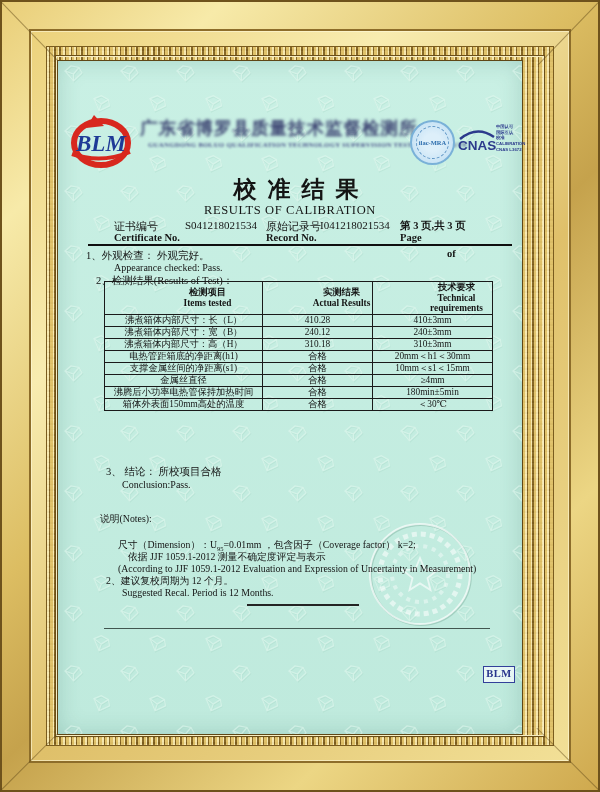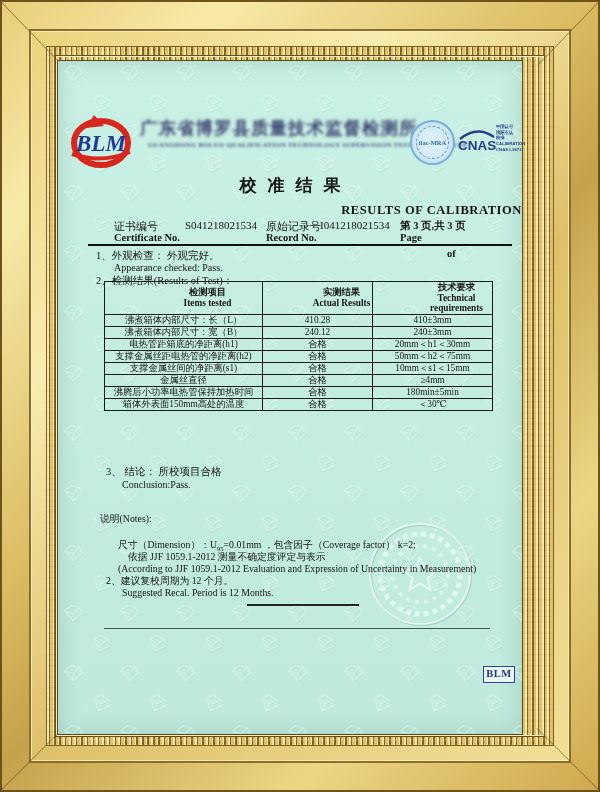--- a/index.html
+++ b/index.html
@@ -32,22 +32,22 @@
   .inst-cn{font-weight:700;font-size:17.5px;letter-spacing:1px;color:#3f4774;filter:blur(1.8px);}
   .inst-en{font-weight:700;font-size:6.8px;letter-spacing:.3px;color:#4a528a;filter:blur(1.1px);}
   .ilac{width:45px;height:45px;border-radius:50%;border:2px solid #7ab1d8;
         background:radial-gradient(circle,#ddeffa 30%,#bcdcf2 100%);filter:blur(.6px);
         display:flex;align-items:center;justify-content:center;}
   .ilac-inner{width:33px;height:33px;border-radius:50%;border:1px dashed #5e95c5;
         display:flex;align-items:center;justify-content:center;
         font-size:6.5px;font-weight:700;color:#2f6fae;}
   .cnas-side{font-size:4.3px;line-height:5.7px;font-weight:700;color:#2c3a8c;
         font-family:"Liberation Sans","DejaVu Sans",sans-serif;filter:blur(.2px);}
-  .title-cn{left:0;width:100%;text-align:center;font-size:17px;font-weight:700;letter-spacing:11px;text-indent:11px;}
-  .title-en{left:0;width:100%;text-align:right;font-size:12.5px;font-weight:700;letter-spacing:.6px;}
+  .title-cn{left:6px;width:100%;text-align:center;font-size:23px;font-weight:700;letter-spacing:11px;text-indent:11px;}
+  .title-en{left:0;width:100%;text-align:center;font-size:12.5px;font-weight:400;letter-spacing:.6px;}
   .lab{font-weight:400;font-size:11px;}
   .lab2{font-weight:700;font-size:10.5px;}
   .rule{height:2.2px;background:#0f0f0f;}
   .body-cn{font-size:10.5px;}
   .body-en{font-size:10px;}
   
   table.res{border-collapse:collapse;table-layout:fixed;width:388px;z-index:2;position:absolute;}
   table.res th,table.res td{border:1px solid #1a1a1a;padding:0;text-align:center;overflow:hidden;}
   table.res th{height:22px;font-size:9.3px;line-height:10.5px;font-weight:700;padding-left:48px;}
   table.res td{height:12px;font-size:9.3px;line-height:11px;font-weight:500;}
@@ -124,21 +124,21 @@
     <span class="abs lab" style="left:127px;top:158px">S041218021534</span>
     <span class="abs lab" style="left:208px;top:158px">原始记录号</span>
     <span class="abs lab" style="left:262px;top:158px">I041218021534</span>
     <span class="abs lab2" style="left:342px;top:158px">第 3 页,共 3 页</span>
     <span class="abs lab2" style="left:56px;top:171px">Certificate No.</span>
     <span class="abs lab2" style="left:208px;top:171px">Record No.</span>
     <span class="abs lab2" style="left:342px;top:171px">Page</span>
     <span class="abs lab2" style="left:389px;top:187px">of</span>
     <div class="abs rule" style="left:30px;top:183px;width:424px"></div>
 
-    <div class="abs body-cn" style="left:38px;top:188px">1、外观检查：  外观完好。</div>
+    <div class="abs body-cn" style="left:28px;top:188px">1、外观检查：  外观完好。</div>
     <div class="abs body-en" style="left:56px;top:201px">Appearance checked:    Pass.</div>
     <div class="abs body-cn" style="left:38px;top:213px">2、检测结果(Results of Test)：</div>
 
     <table class="res" style="left:46px;top:220px">
       <colgroup>
           <col style="width:158px">
           <col style="width:110px">
           <col style="width:120px">
         </colgroup>
       <tbody>
@@ -154,28 +154,28 @@
             <td>沸煮箱体内部尺寸：长（L）</td>
             <td>410.28</td>
             <td>410±3mm</td>
           </tr>
       <tr>
             <td>沸煮箱体内部尺寸：宽（B）</td>
             <td>240.12</td>
             <td>240±3mm</td>
           </tr>
       <tr>
+            <td>沸煮箱体内部尺寸：高（H）</td>
+            <td>310.18</td>
+            <td>310±3mm</td>
+          </tr>
+      <tr>
             <td>电热管距箱底的净距离(h1)</td>
             <td>合格</td>
             <td>20mm＜h1＜30mm</td>
-          </tr>
-      <tr>
-            <td>支撑金属丝距电热管的净距离(h2)</td>
-            <td>合格</td>
-            <td>50mm＜h2＜75mm</td>
           </tr>
       <tr>
             <td>支撑金属丝间的净距离(s1)</td>
             <td>合格</td>
             <td>10mm＜s1＜15mm</td>
           </tr>
       <tr>
             <td>金属丝直径</td>
             <td>合格</td>
             <td>≥4mm</td>

